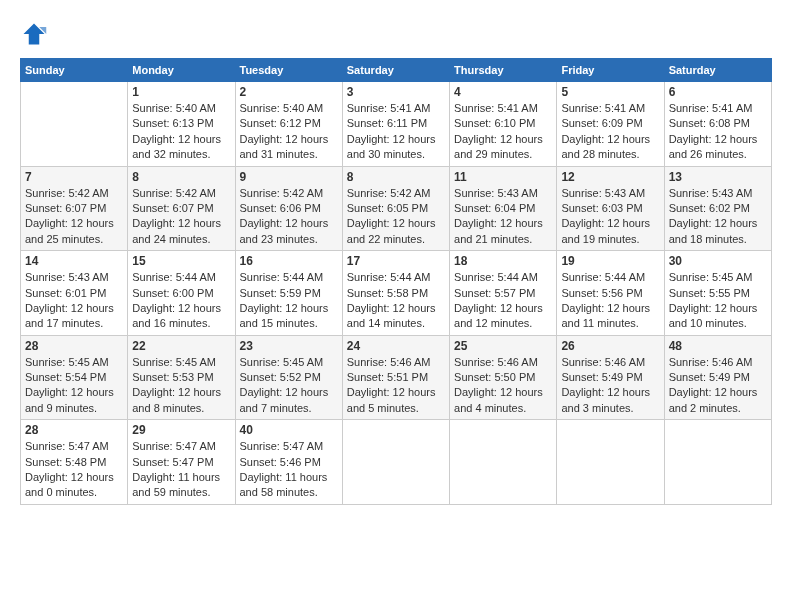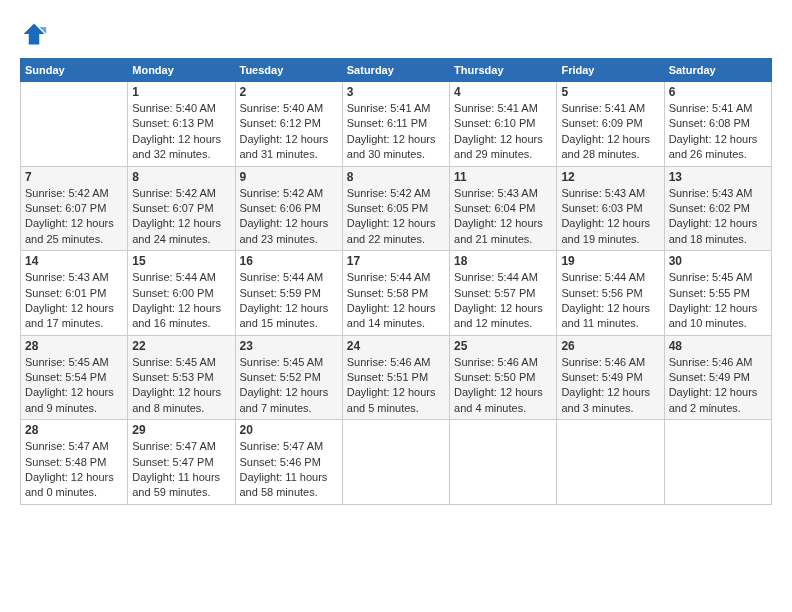--- a/index.html
+++ b/index.html
@@ -332,21 +332,21 @@
 and 0 minutes.</div>
           </td>
           <td>
             <span class="day-number">29</span>
             <div class="day-info" style="white-space: pre-line;">Sunrise: 5:47 AM
 Sunset: 5:47 PM
 Daylight: 11 hours
 and 59 minutes.</div>
           </td>
           <td>
-            <span class="day-number">20</span>
+            <span class="day-number">40</span>
             <div class="day-info" style="white-space: pre-line;">Sunrise: 5:47 AM
 Sunset: 5:46 PM
 Daylight: 11 hours
 and 58 minutes.</div>
           </td>
           <td class="empty-cell"></td>
           <td class="empty-cell"></td>
           <td class="empty-cell"></td>
           <td class="empty-cell"></td>
         </tr>

